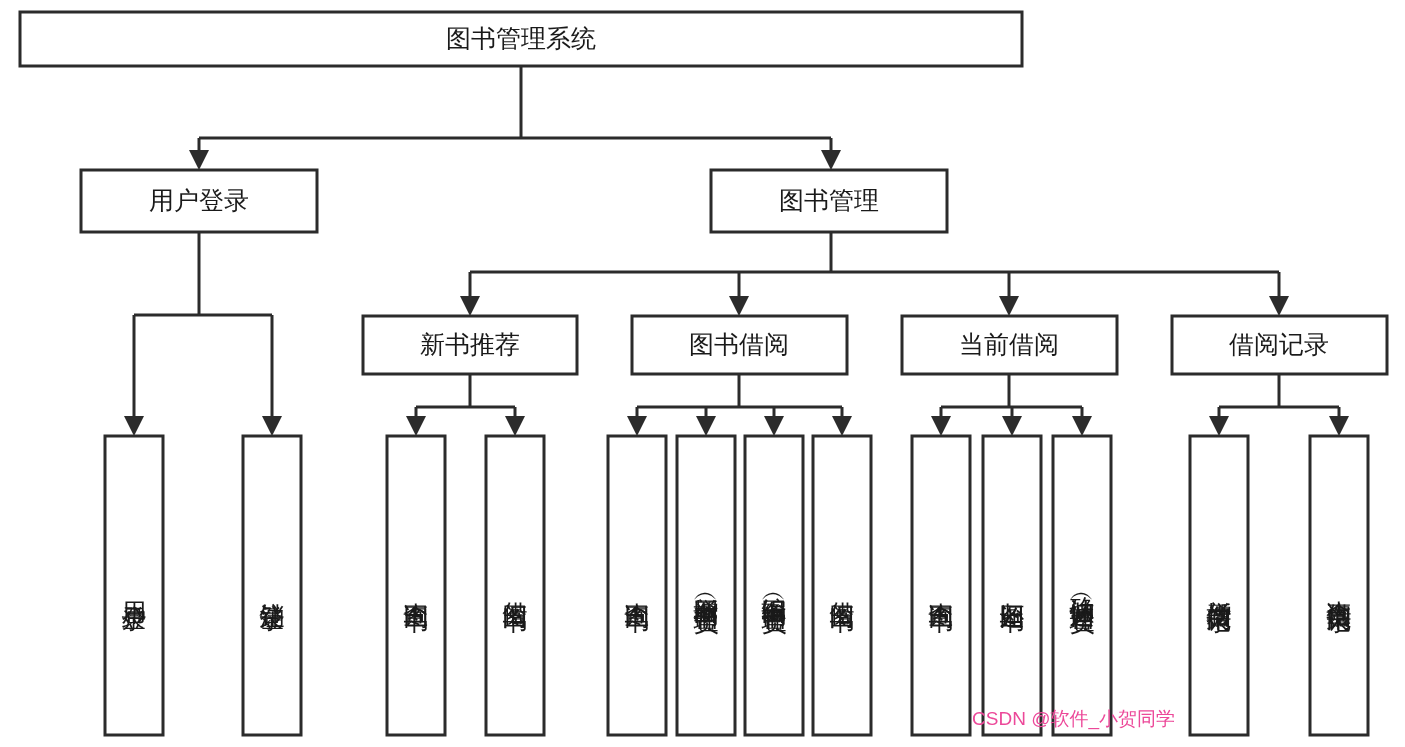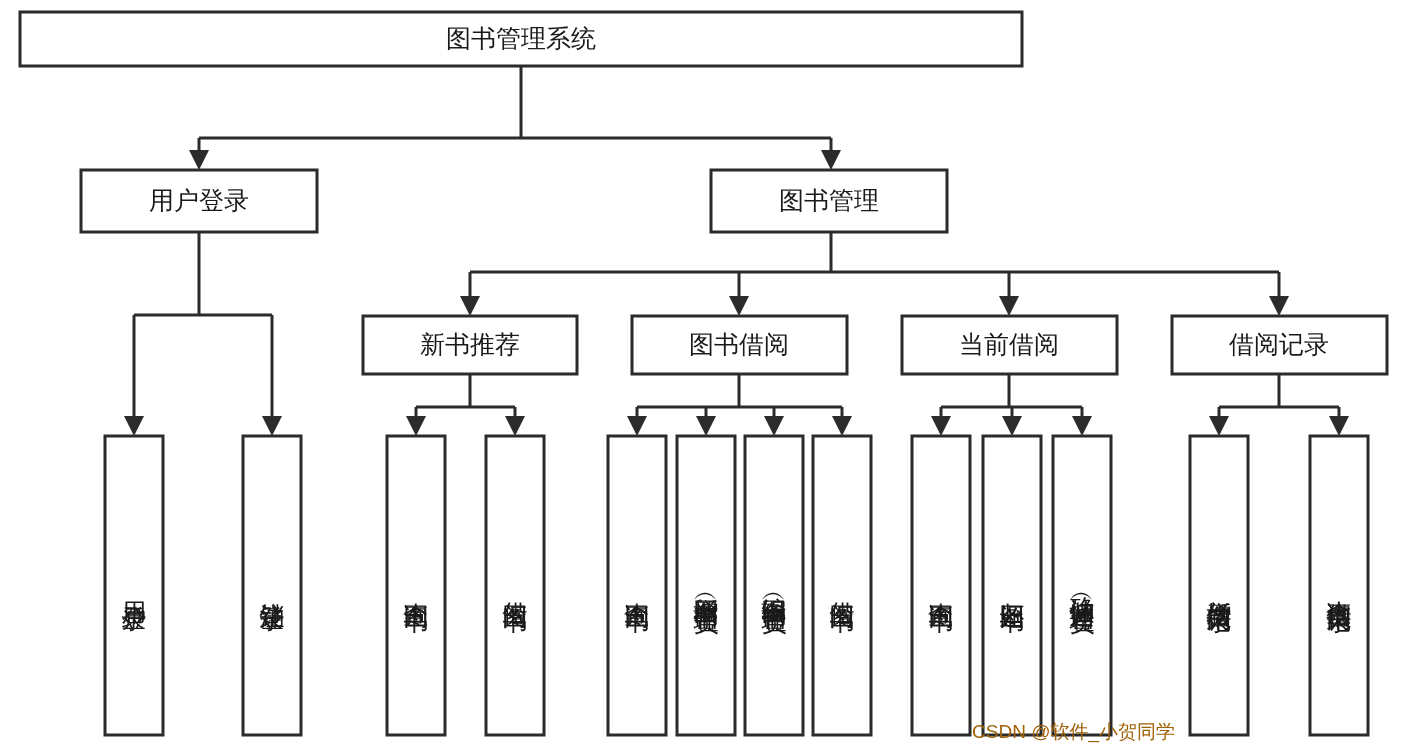--- a/index.html
+++ b/index.html
@@ -58,24 +58,24 @@
     text-orientation: upright;
     letter-spacing: 2px;
     line-height: 1;
     white-space: nowrap;
     text-align: center;
     user-select: none;
   }
   .watermark {
     position: absolute;
     right: 8px;
-    bottom: 2px;
+    bottom: 15px;
     font-family: "Liberation Sans", "DejaVu Sans", sans-serif;
     font-size: 19px;
-    color: #a16207;
+    color: #ec4899;
     white-space: nowrap;
     user-select: none;
   }
 </style>
 </head>
 <body>
 
 <div id="diagram-root">
 
   <svg id="flowchart" viewBox="0 0 1405 747">

